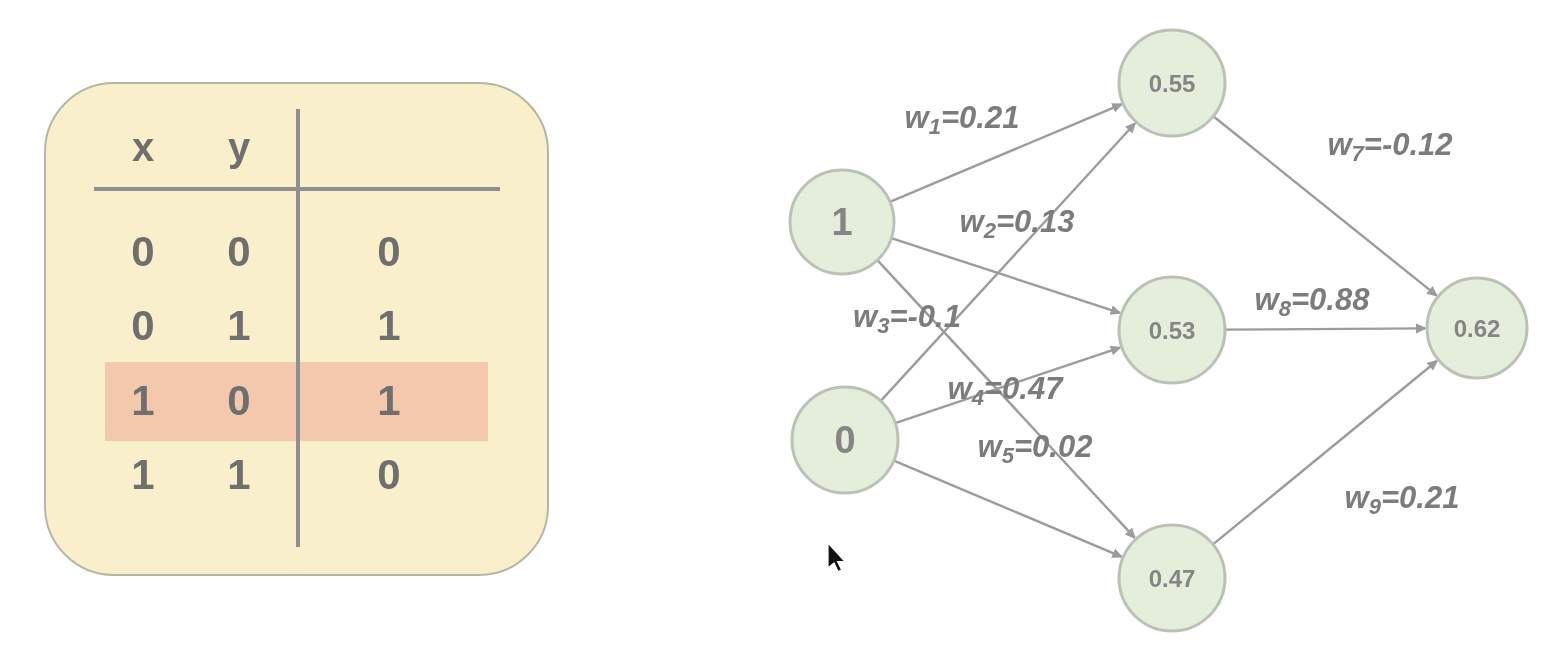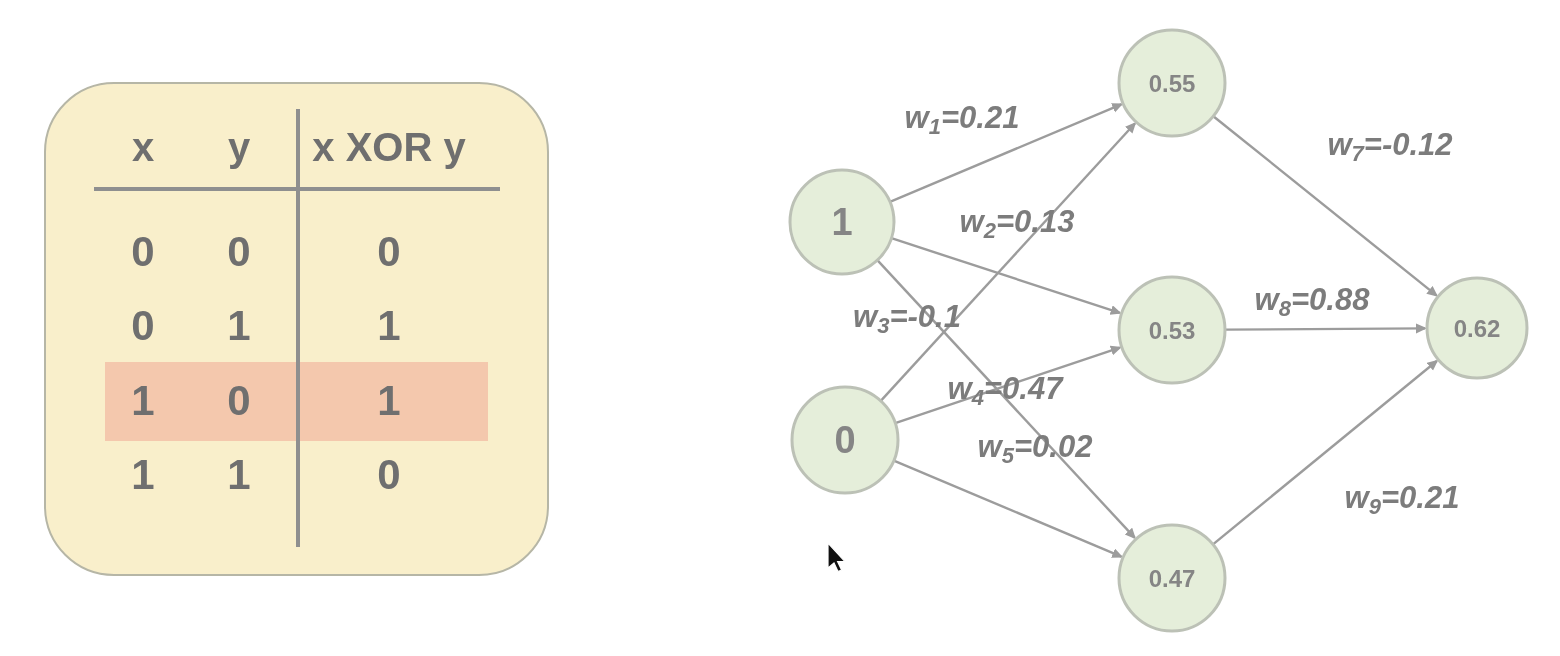--- a/index.html
+++ b/index.html
@@ -53,21 +53,20 @@
 
 <div class="stage">
 
   <div class="table-card">
     <div class="highlight-band"></div>
     <div class="hline"></div>
     <div class="vline"></div>
 
     <span class="tcell thdr" style="left:97px;top:63px">x</span>
     <span class="tcell thdr" style="left:193px;top:63px">y</span>
-    <span class="tcell thdr" style="left:343px;top:63px">x XOR y</span>
 
     <span class="tcell" style="left:97px;top:168px">0</span>
     <span class="tcell" style="left:193px;top:168px">0</span>
     <span class="tcell" style="left:343px;top:168px">0</span>
 
     <span class="tcell" style="left:97px;top:242px">0</span>
     <span class="tcell" style="left:193px;top:242px">1</span>
     <span class="tcell" style="left:343px;top:242px">1</span>
 
     <span class="tcell" style="left:97px;top:317px">1</span>

